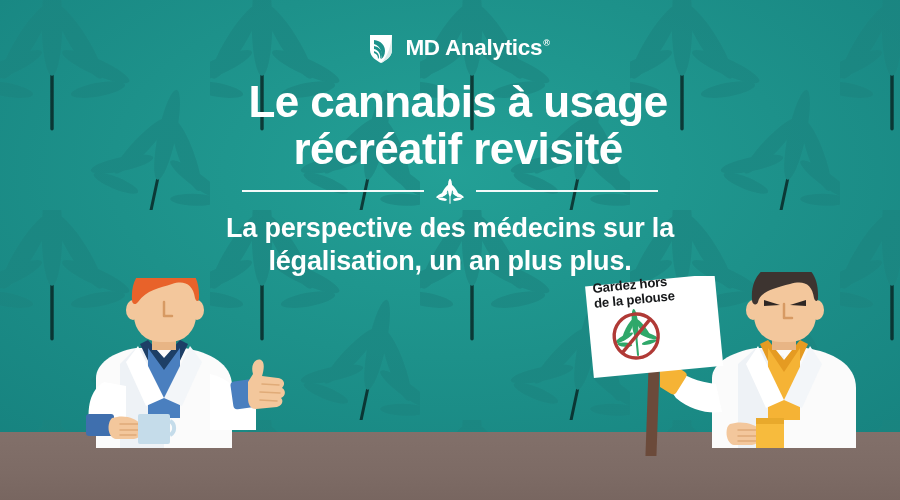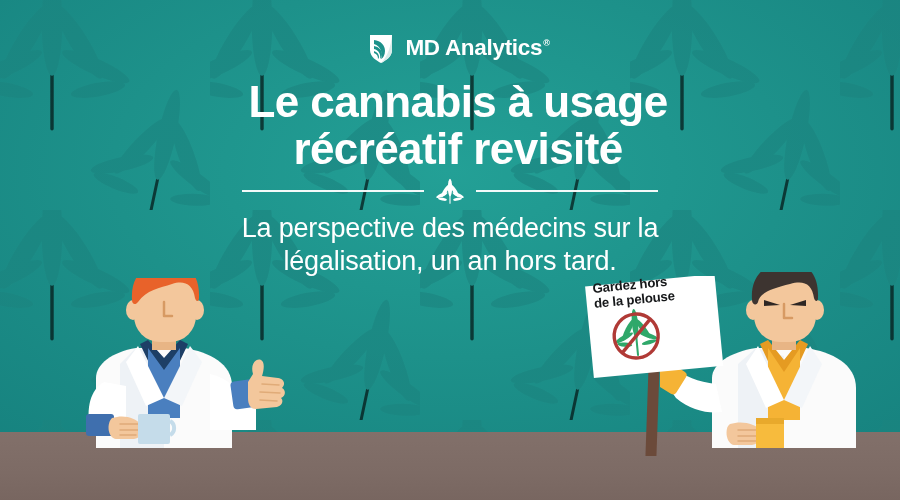--- a/index.html
+++ b/index.html
@@ -44,21 +44,21 @@
   }
   #divider{
     position:absolute;left:0;top:178px;width:900px;height:26px;
     display:flex;align-items:center;justify-content:center;gap:11px;
   }
   .rule{height:2px;width:182px;background:#ffffff;opacity:.95;}
   #leaf-divider-icon{display:block;}
   #subtitle{
     position:absolute;left:0;top:212px;width:900px;
     text-align:center;color:#ffffff;
-    font-size:27px;font-weight:normal;line-height:1.22;
+    font-size:27px;font-weight:bold;line-height:1.22;
     letter-spacing:-0.2px;
   }
   
   .character{position:absolute;}
   #doctor-left{left:60px;top:278px;width:230px;height:170px;}
   #doctor-right{left:660px;top:272px;width:230px;height:176px;}
   #protest-sign{position:absolute;left:575px;top:276px;width:160px;height:180px;}
   
   #sign-text{
     position:absolute;left:592px;top:282px;width:112px;
@@ -251,16 +251,16 @@
         <ellipse cx="12" cy="1" rx="2.4" ry="9" transform="rotate(-66 12 1)"></ellipse>
         <ellipse cx="-11" cy="7" rx="2" ry="6.5" transform="rotate(102 -11 7)"></ellipse>
         <ellipse cx="11" cy="7" rx="2" ry="6.5" transform="rotate(-102 11 7)"></ellipse>
       </g>
     </svg>
     <span class="rule"></span>
   </div>
 
   <div id="subtitle">
     <div>La perspective des médecins sur la</div>
-    <div>légalisation, un an hors tard.</div>
+    <div>légalisation, un an plus plus.</div>
   </div>
 
 </div>
 
 </body></html>

